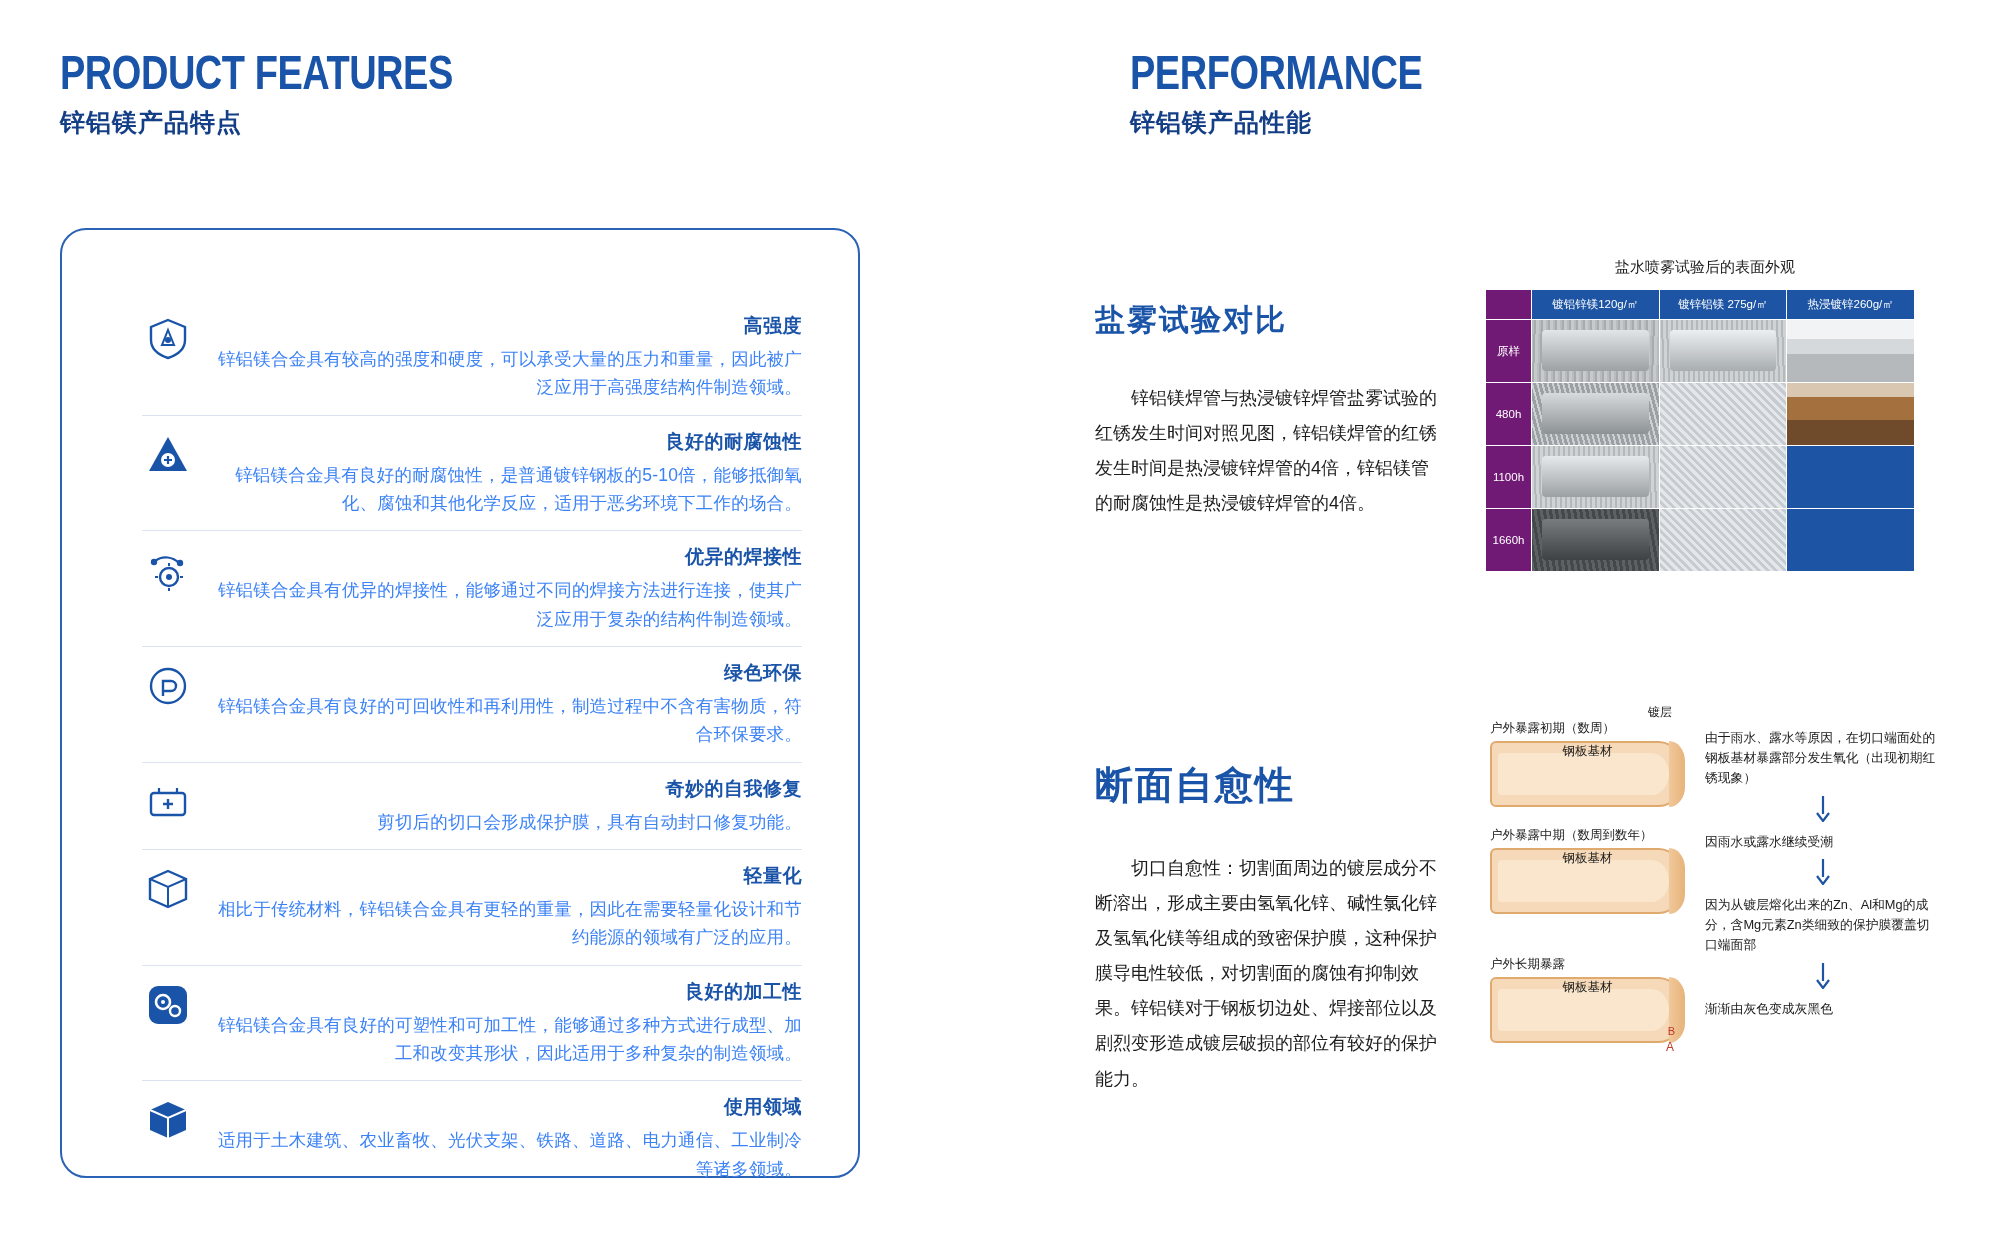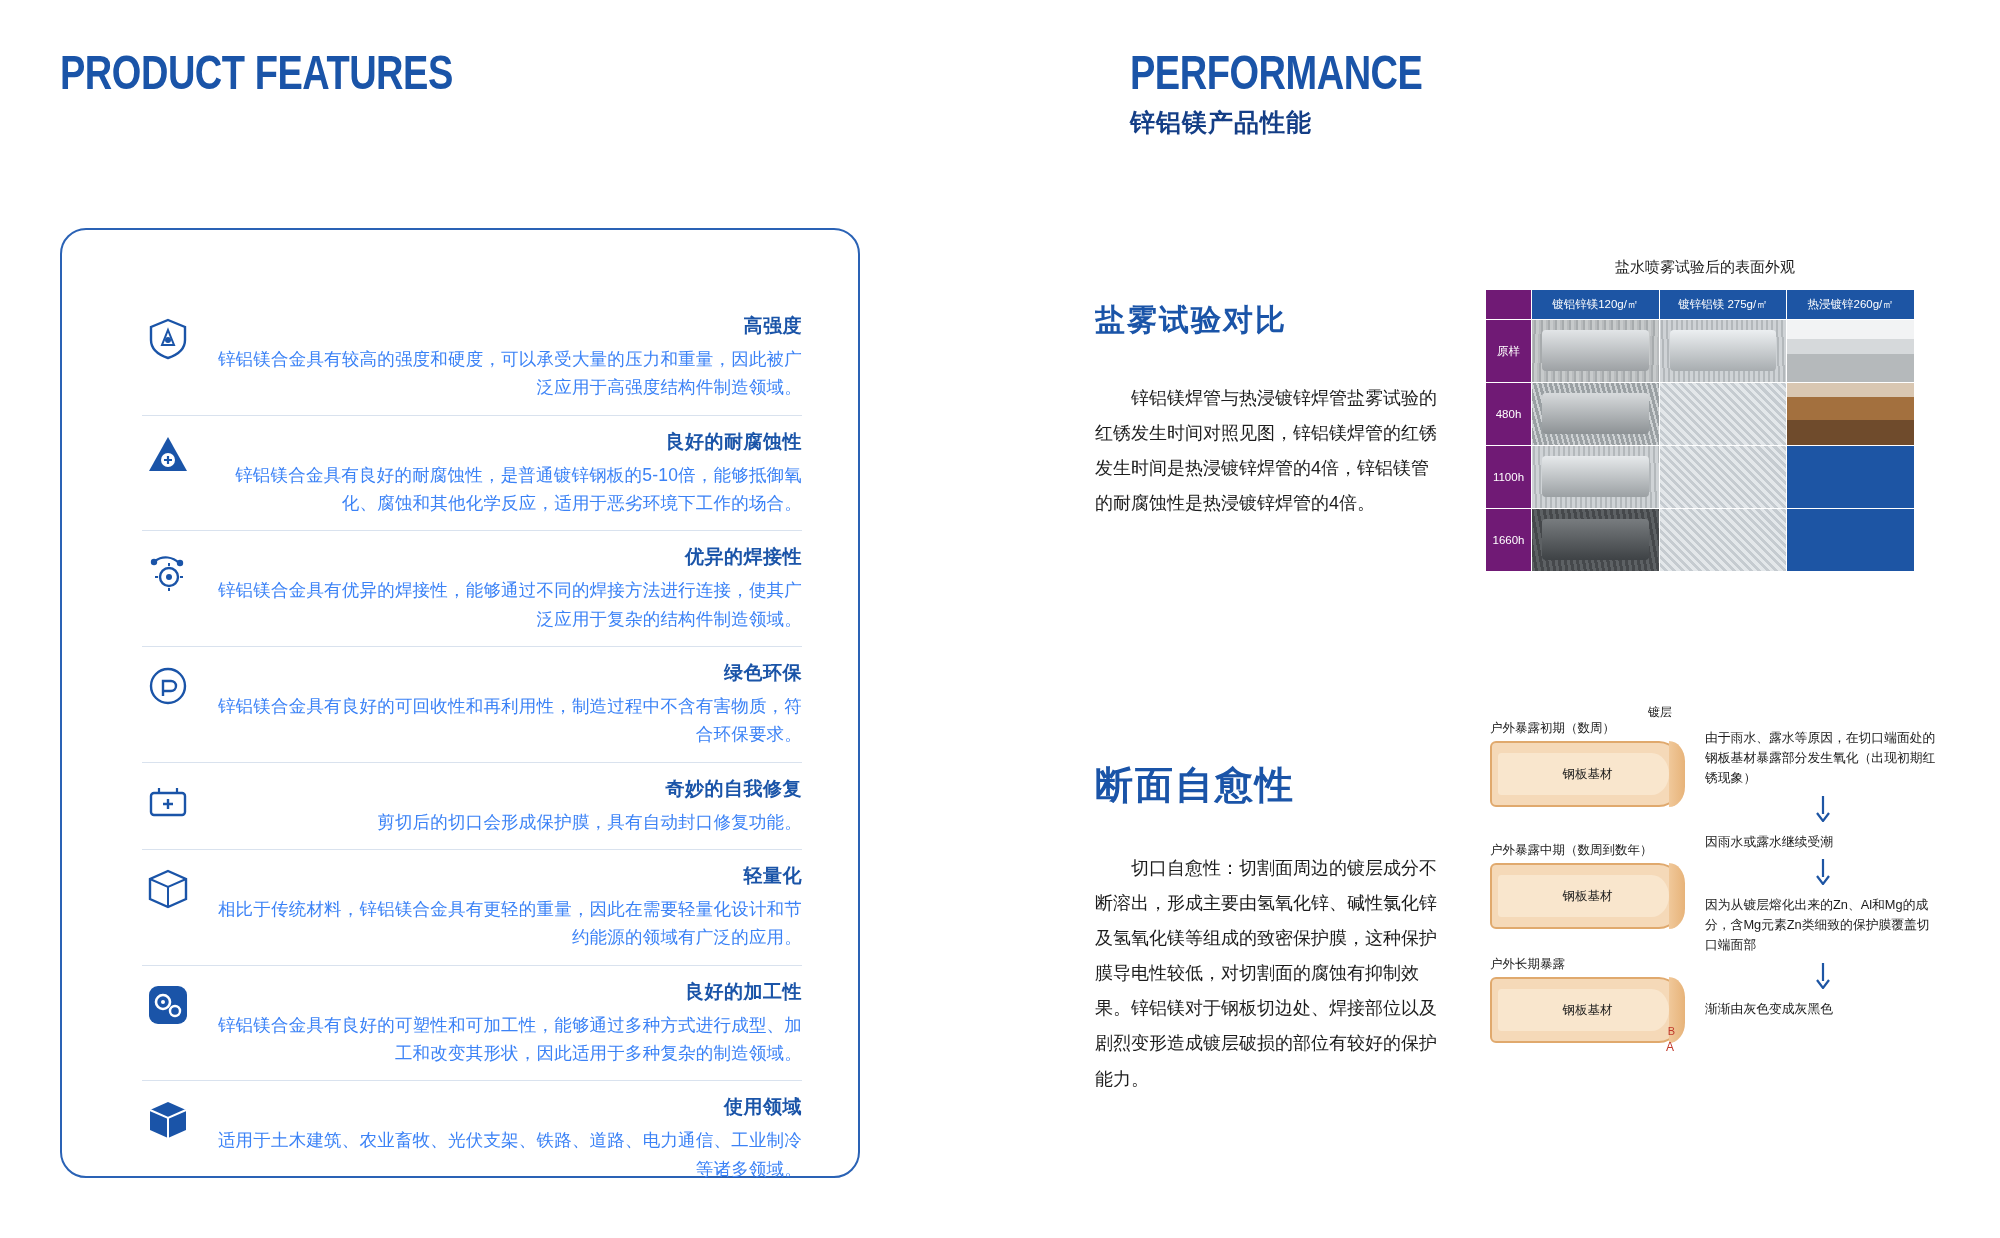--- a/index.html
+++ b/index.html
@@ -166,21 +166,21 @@
 
   .heal-fig { position:absolute; left:1490px; top:720px; width: 450px; height: 360px; }
   .stage { position:absolute; width: 195px; }
   .stage-label { font-size: 12.5px; color:#1a1a1a; margin-bottom: 4px; }
   .plate {
     position:relative;
     height: 66px;
     border-radius: 6px 26px 26px 6px / 6px 33px 33px 6px;
     background: #f5d9b8;
     border: 2px solid #e0a96d;
-    display:flex; align-items:center; justify-content:center;
+    display:flex; align-items:flex-start; justify-content:center;
   }
   .plate .inner {
     position:absolute; left:6px; top:10px; right:14px; bottom:10px;
     background:#f9e6cd;
     border-radius: 4px 20px 20px 4px / 4px 24px 24px 4px;
   }
   .plate span { position:relative; font-size: 12.5px; color:#1a1a1a; }
   .coat-line {
     position:absolute; right:-2px; top:-2px; bottom:-2px; width: 16px;
     border-radius: 0 26px 26px 0 / 0 33px 33px 0;
@@ -194,20 +194,21 @@
   .flow-arrow { text-align:center; color:#1d55a4; font-size: 20px; line-height: 1; margin: 7px 0; }
   .flow-arrow svg { display:inline-block; }
 </style>
 </head>
 <body>
 
 <div class="page">
 
   <div class="left-col">
     <div class="col-title-en">PRODUCT FEATURES</div>
+    <div class="col-title-cn">锌铝镁产品特点</div>
   </div>
 
   <div class="features-card">
     <div class="feature-list">
 
       <div class="feature-row">
         <div class="feature-icon">
           <svg width="46" height="46" viewBox="0 0 46 46">
             <path d="M23 4 L40 11 V24 C40 33 32 39 23 42 C14 39 6 33 6 24 V11 Z" fill="none" stroke="#1a54a8" stroke-width="2.4"></path>
             <path d="M23 14 L29 29 H17 Z" fill="none" stroke="#1a54a8" stroke-width="2"></path>
@@ -417,21 +418,21 @@
     <div class="stage" style="left:0px; top:0px;">
       <div class="stage-label">户外暴露初期（数周）</div>
       <div class="plate">
         <div class="inner"></div>
         <div class="coat-line"></div>
         <span>钢板基材</span>
       </div>
       <div class="coat-tag" style="left:158px; top:-16px;">镀层</div>
     </div>
 
-    <div class="stage" style="left:0px; top:122px;">
+    <div class="stage" style="left:0px; top:107px;">
       <div class="stage-label">户外暴露中期（数周到数年）</div>
       <div class="plate">
         <div class="inner"></div>
         <div class="coat-line"></div>
         <span>钢板基材</span>
       </div>
     </div>
 
     <div class="stage" style="left:0px; top:236px;">
       <div class="stage-label">户外长期暴露</div>

